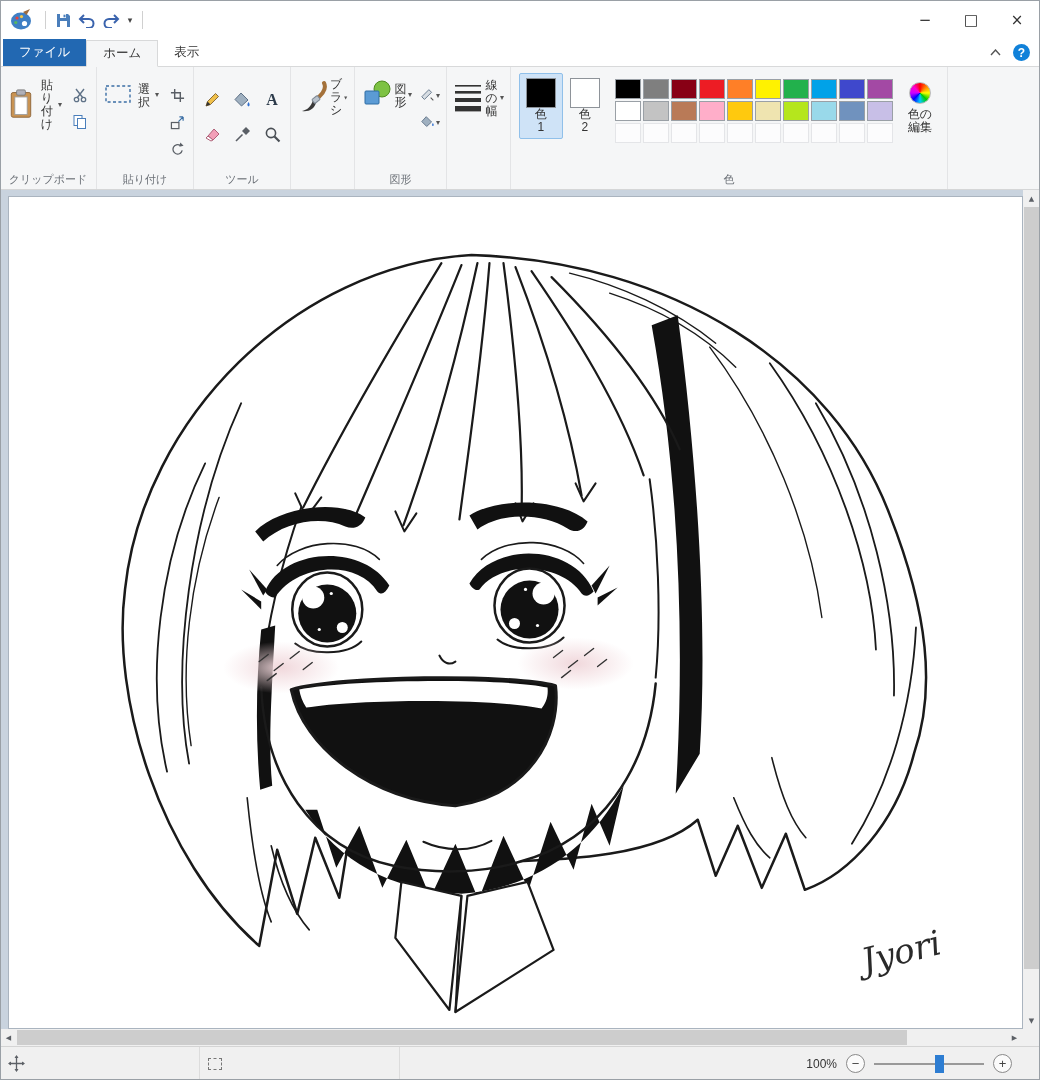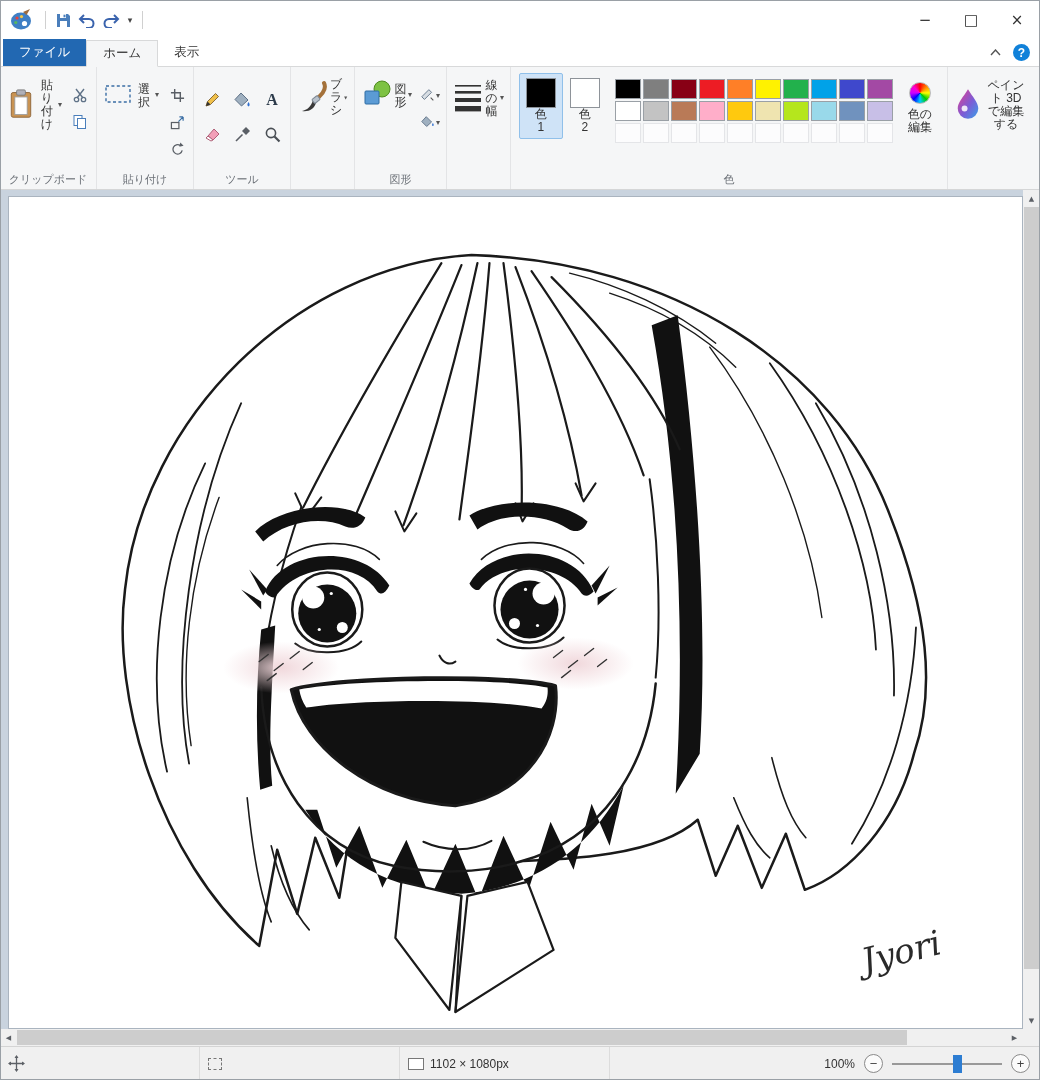--- a/index.html
+++ b/index.html
@@ -65,21 +65,21 @@
   .vsb-thumb { position:absolute; left:1px; right:1px; top:17px; height:762px; background:#cdcdcd; }
   .hsb-thumb { position:absolute; top:1px; bottom:1px; left:17px; width:890px; background:#cdcdcd; }
 
   
   .statusbar { position:absolute; left:0; right:0; bottom:0; height:34px; background:#f0f0f0; border-top:1px solid #d4d4d4; display:flex; align-items:center; }
   .sb-sec { height:100%; display:flex; align-items:center; padding-left:8px; border-right:1px solid #dcdcdc; gap:6px; }
   .sb-sec.s1 { width:200px; }
   .sb-sec.s2 { width:200px; }
   .sb-sec.s3 { width:210px; }
   .sb-spacer { flex:1; }
-  .zoom-cluster { display:flex; align-items:center; gap:9px; padding-right:10px; }
+  .zoom-cluster { display:flex; align-items:center; gap:9px; padding-right:28px; }
   .zoom-btn { width:19px; height:19px; border:1px solid #8a8a8a; border-radius:50%; background:#fbfbfb; display:flex; align-items:center; justify-content:center; font-size:13px; color:#444; line-height:1; }
   .zoom-slider { position:relative; width:110px; height:18px; }
   .zoom-track { position:absolute; top:8px; left:0; right:0; height:2px; background:#999; }
   .zoom-thumb { position:absolute; top:0; left:55%; width:9px; height:18px; background:#2d7dd2; }
   .dim-icon { width:16px; height:12px; border:1px solid #777; background:#fff; }
   .sel-icon { width:14px; height:12px; border:1px dashed #777; background:transparent; }
 </style>
 </head>
 <body>
 
@@ -364,39 +364,20 @@
     <div class="colorbtn">
       <div style="height:30px;display:flex;align-items:center;">
           <div class="rainbow"></div>
         </div>
       <div class="lbl"><span>色の</span><br>
       <span>編集</span></div>
     </div>
     <div class="grp-label">色</div>
   </div>
 
-  <div class="grp" style="width:88px;border-right:none;">
-    <div class="bigbtn">
-      <div class="icon34">
-        <svg width="28" height="32" viewBox="0 0 24 28">
-          <defs>
-            <linearGradient id="p3dg" x1="0" y1="0" x2="1" y2="1">
-              <stop offset="0" stop-color="#e83e8c"></stop>
-              <stop offset="0.55" stop-color="#7b5cd6"></stop>
-              <stop offset="1" stop-color="#39a0e8"></stop>
-            </linearGradient>
-          </defs>
-          <path d="M12 1 C16 8 21 12 21 18 a9 9 0 1 1 -18 0 C3 12 8 8 12 1 Z" fill="url(#p3dg)"></path>
-          <circle cx="9" cy="18" r="2.6" fill="#fff" opacity="0.85"></circle>
-        </svg>
-      </div>
-      <div class="lbl"><span>ペイント 3D</span><br>
-      <span>で編集する</span></div>
-    </div>
-  </div>
 </div>
 
 <div class="workspace">
   <div class="canvas">
     <svg viewBox="0 0 1012 830" preserveAspectRatio="xMidYMid slice">
       <defs>
         <radialGradient id="blushG" cx="0.5" cy="0.5" r="0.5">
           <stop offset="0" stop-color="#f0d6da" stop-opacity="0.95"></stop>
           <stop offset="1" stop-color="#f0d6da" stop-opacity="0"></stop>
         </radialGradient>
@@ -524,24 +505,20 @@
 <div class="statusbar">
   <div class="sb-sec s1">
     <svg width="17" height="17" viewBox="0 0 17 17">
       <path d="M8.5 1 V16 M1 8.5 H16" stroke="#5c6066" stroke-width="1.3"></path>
       <path d="M8.5 0 L6.5 3 H10.5 Z M8.5 17 L6.5 14 H10.5 Z M0 8.5 L3 6.5 V10.5 Z M17 8.5 L14 6.5 V10.5 Z" fill="#5c6066"></path>
     </svg>
   </div>
   <div class="sb-sec s2">
     <div class="sel-icon"></div>
   </div>
-  <div class="sb-sec s3">
-    <div class="dim-icon"></div>
-    <span>1102 × 1080px</span>
-  </div>
   <div class="sb-spacer"></div>
   <div class="zoom-cluster">
     <span>100%</span>
     <div class="zoom-btn">
         <span>−</span>
       </div>
     <div class="zoom-slider">
       <div class="zoom-track"></div>
       <div class="zoom-thumb"></div>
     </div>

